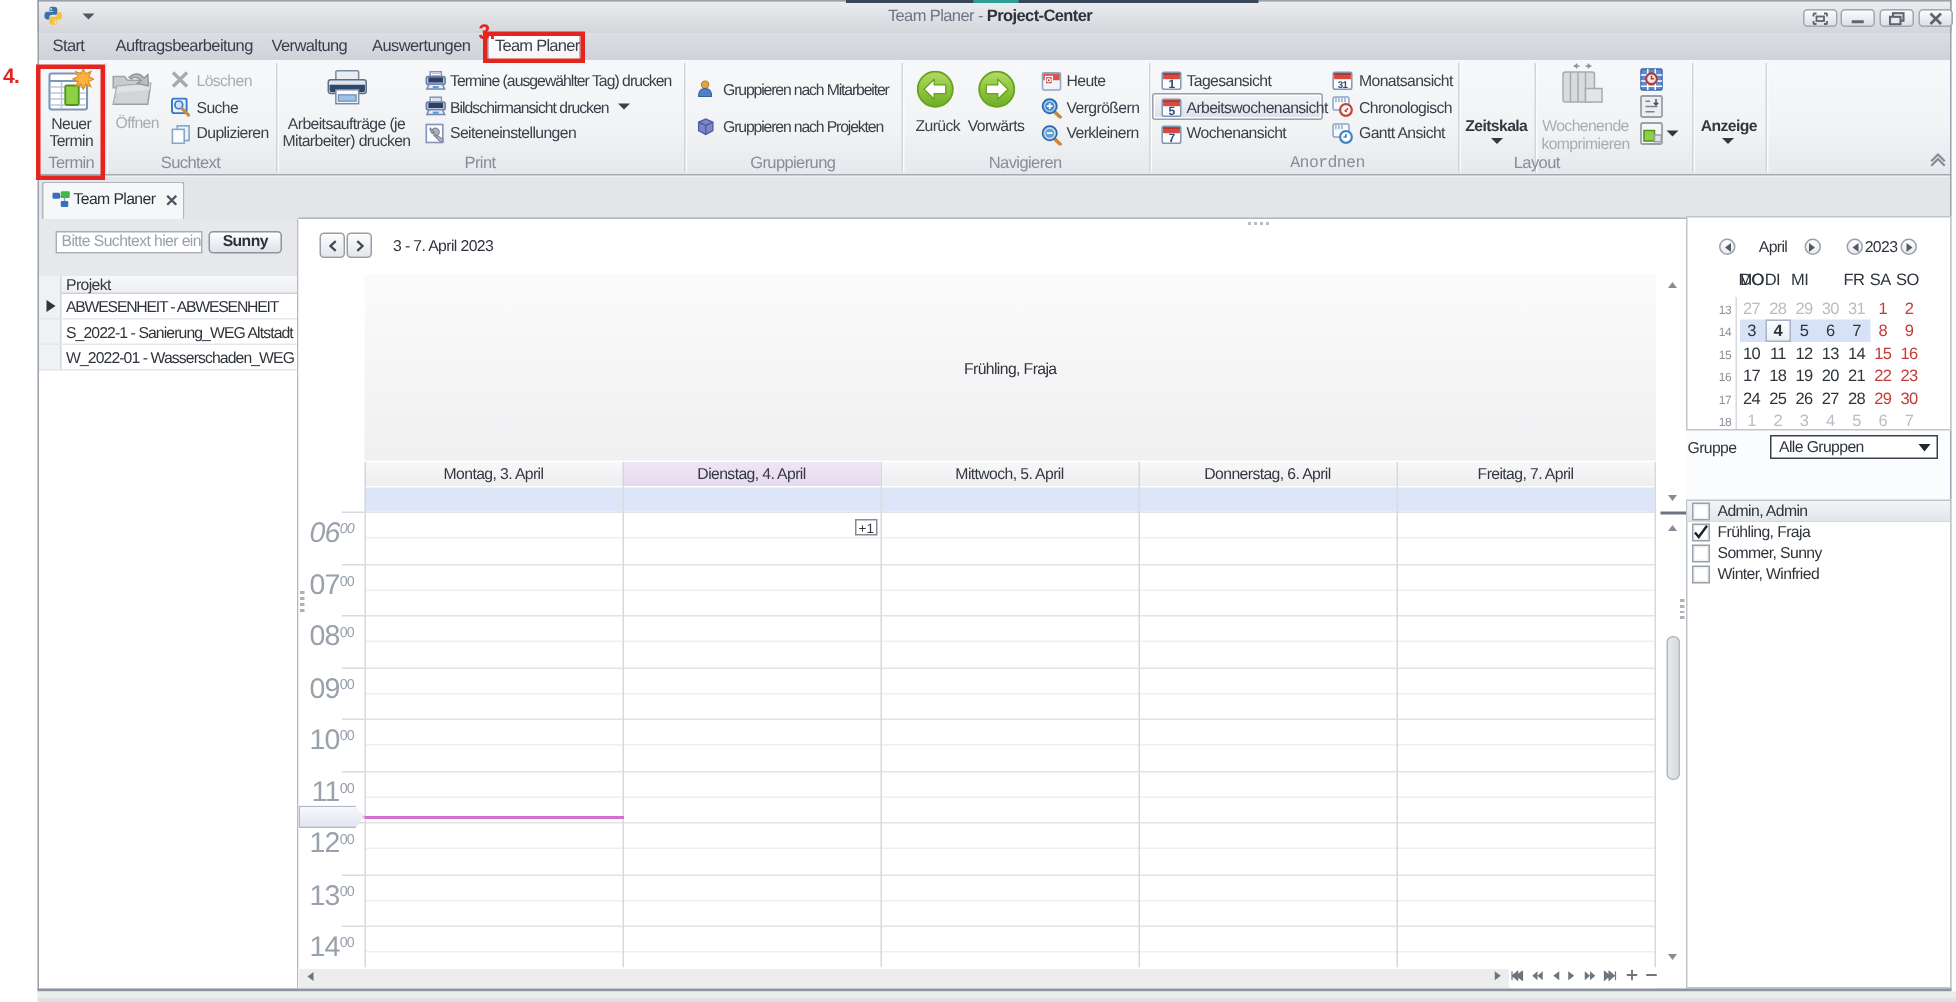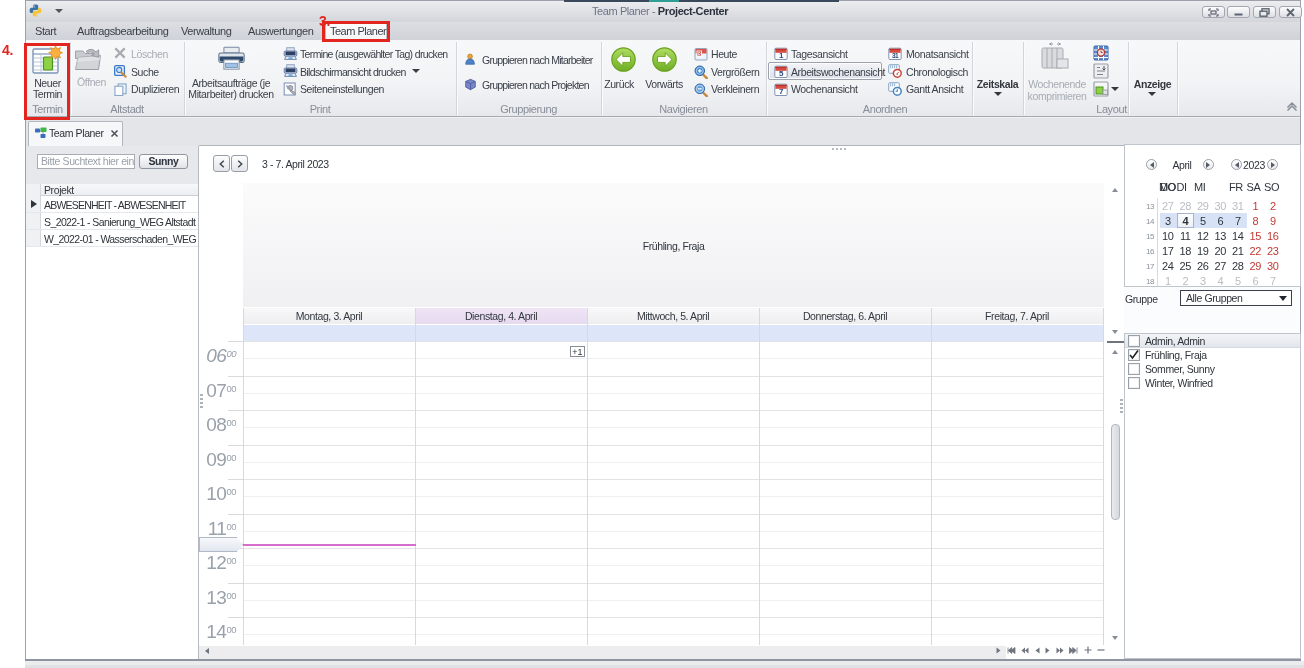--- a/index.html
+++ b/index.html
@@ -104,26 +104,26 @@
     <div class="ab rsep" style="left:184px;"></div>
     <div class="ab rsep" style="left:456px;"></div>
     <div class="ab rsep" style="left:601px;"></div>
     <div class="ab rsep" style="left:766px;"></div>
     <div class="ab rsep" style="left:972px;"></div>
     <div class="ab rsep" style="left:1023px;"></div>
     <div class="ab rsep" style="left:1128px;"></div>
     <div class="ab rsep" style="left:1177px;"></div>
 
     <div class="ab gcap" style="left:25px;width:45px;">Termin</div>
-    <div class="ab gcap" style="left:70px;width:114px;">Altstadt</div>
+    <div class="ab gcap" style="left:70px;width:114px;">Suchtext</div>
     <div class="ab gcap" style="left:184px;width:272px;">Print</div>
     <div class="ab gcap" style="left:456px;width:145px;">Gruppierung</div>
     <div class="ab gcap" style="left:601px;width:165px;">Navigieren</div>
-    <div class="ab gcap" style="left:766px;width:238px;">Anordnen</div>
-    <div class="ab gcap" style="left:1059px;width:105px;">Layout</div>
+    <div class="ab gcap" style="left:766px;width:238px;font-family:Liberation Mono, monospace;">Anordnen</div>
+    <div class="ab gcap" style="left:972px;width:105px;">Layout</div>
 
     <svg class="ab" style="left:31px;top:45px" width="32" height="32" viewBox="0 0 32 32">
       <rect x="2" y="4" width="25" height="24" rx="1.5" fill="#fff" stroke="#7e96b8" stroke-width="1.4"></rect>
       <path d="M2 9 H27" stroke="#7e96b8" stroke-width="1.2"></path>
       <g stroke="#b9c8dc" stroke-width="1">
           <path d="M3 13 H26"></path>
           <path d="M3 17 H26"></path>
           <path d="M3 21 H26"></path>
           <path d="M3 25 H26"></path>
           <path d="M10 9.5 V27"></path>
@@ -205,21 +205,21 @@
       <defs>
           <linearGradient id="gg" x1="0" y1="0" x2="0" y2="1">
             <stop offset="0" stop-color="#b1dc66"></stop>
             <stop offset="0.5" stop-color="#8cc63e"></stop>
             <stop offset="1" stop-color="#70ad27"></stop>
           </linearGradient>
         </defs>
       <circle cx="12.5" cy="12.5" r="11.7" fill="url(#gg)" stroke="#69a11f" stroke-width="1.2"></circle>
       <path d="M11.8 5.8 L5 12.5 L11.8 19.2 L11.8 15.4 L19.5 15.4 L19.5 9.6 L11.8 9.6 Z" fill="#fff" stroke="#69a11f" stroke-width="0.9" stroke-linejoin="round"></path>
     </svg>
-    <div class="ab btxt" style="left:598px;top:77.5px;width:42px;text-align:center;">Zurück</div>
+    <div class="ab btxt" style="left:598px;top:77.5px;width:42px;text-align:right;">Zurück</div>
     <svg class="ab" style="left:652px;top:47px" width="25" height="25" viewBox="0 0 25 25">
       <circle cx="12.5" cy="12.5" r="11.7" fill="url(#gg)" stroke="#69a11f" stroke-width="1.2"></circle>
       <path d="M13.2 5.8 L20 12.5 L13.2 19.2 L13.2 15.4 L5.5 15.4 L5.5 9.6 L13.2 9.6 Z" fill="#fff" stroke="#69a11f" stroke-width="0.9" stroke-linejoin="round"></path>
     </svg>
     <div class="ab btxt" style="left:641px;top:77.5px;width:46px;text-align:center;">Vorwärts</div>
     <svg class="ab" style="left:694px;top:46.5px" width="14" height="14" viewBox="0 0 14 14">
       <rect x="1" y="1.5" width="12" height="11.5" rx="1" fill="#eef4fb" stroke="#93a5bd" stroke-width="1"></rect>
       <rect x="1.5" y="2" width="11" height="4.5" fill="#d9544a"></rect>
       <rect x="3" y="4" width="4.5" height="5" fill="#c03a30" stroke="#fff" stroke-width="0.9"></rect>
       <circle cx="5.2" cy="6.5" r="1.1" fill="none" stroke="#fff" stroke-width="0.9"></circle>

